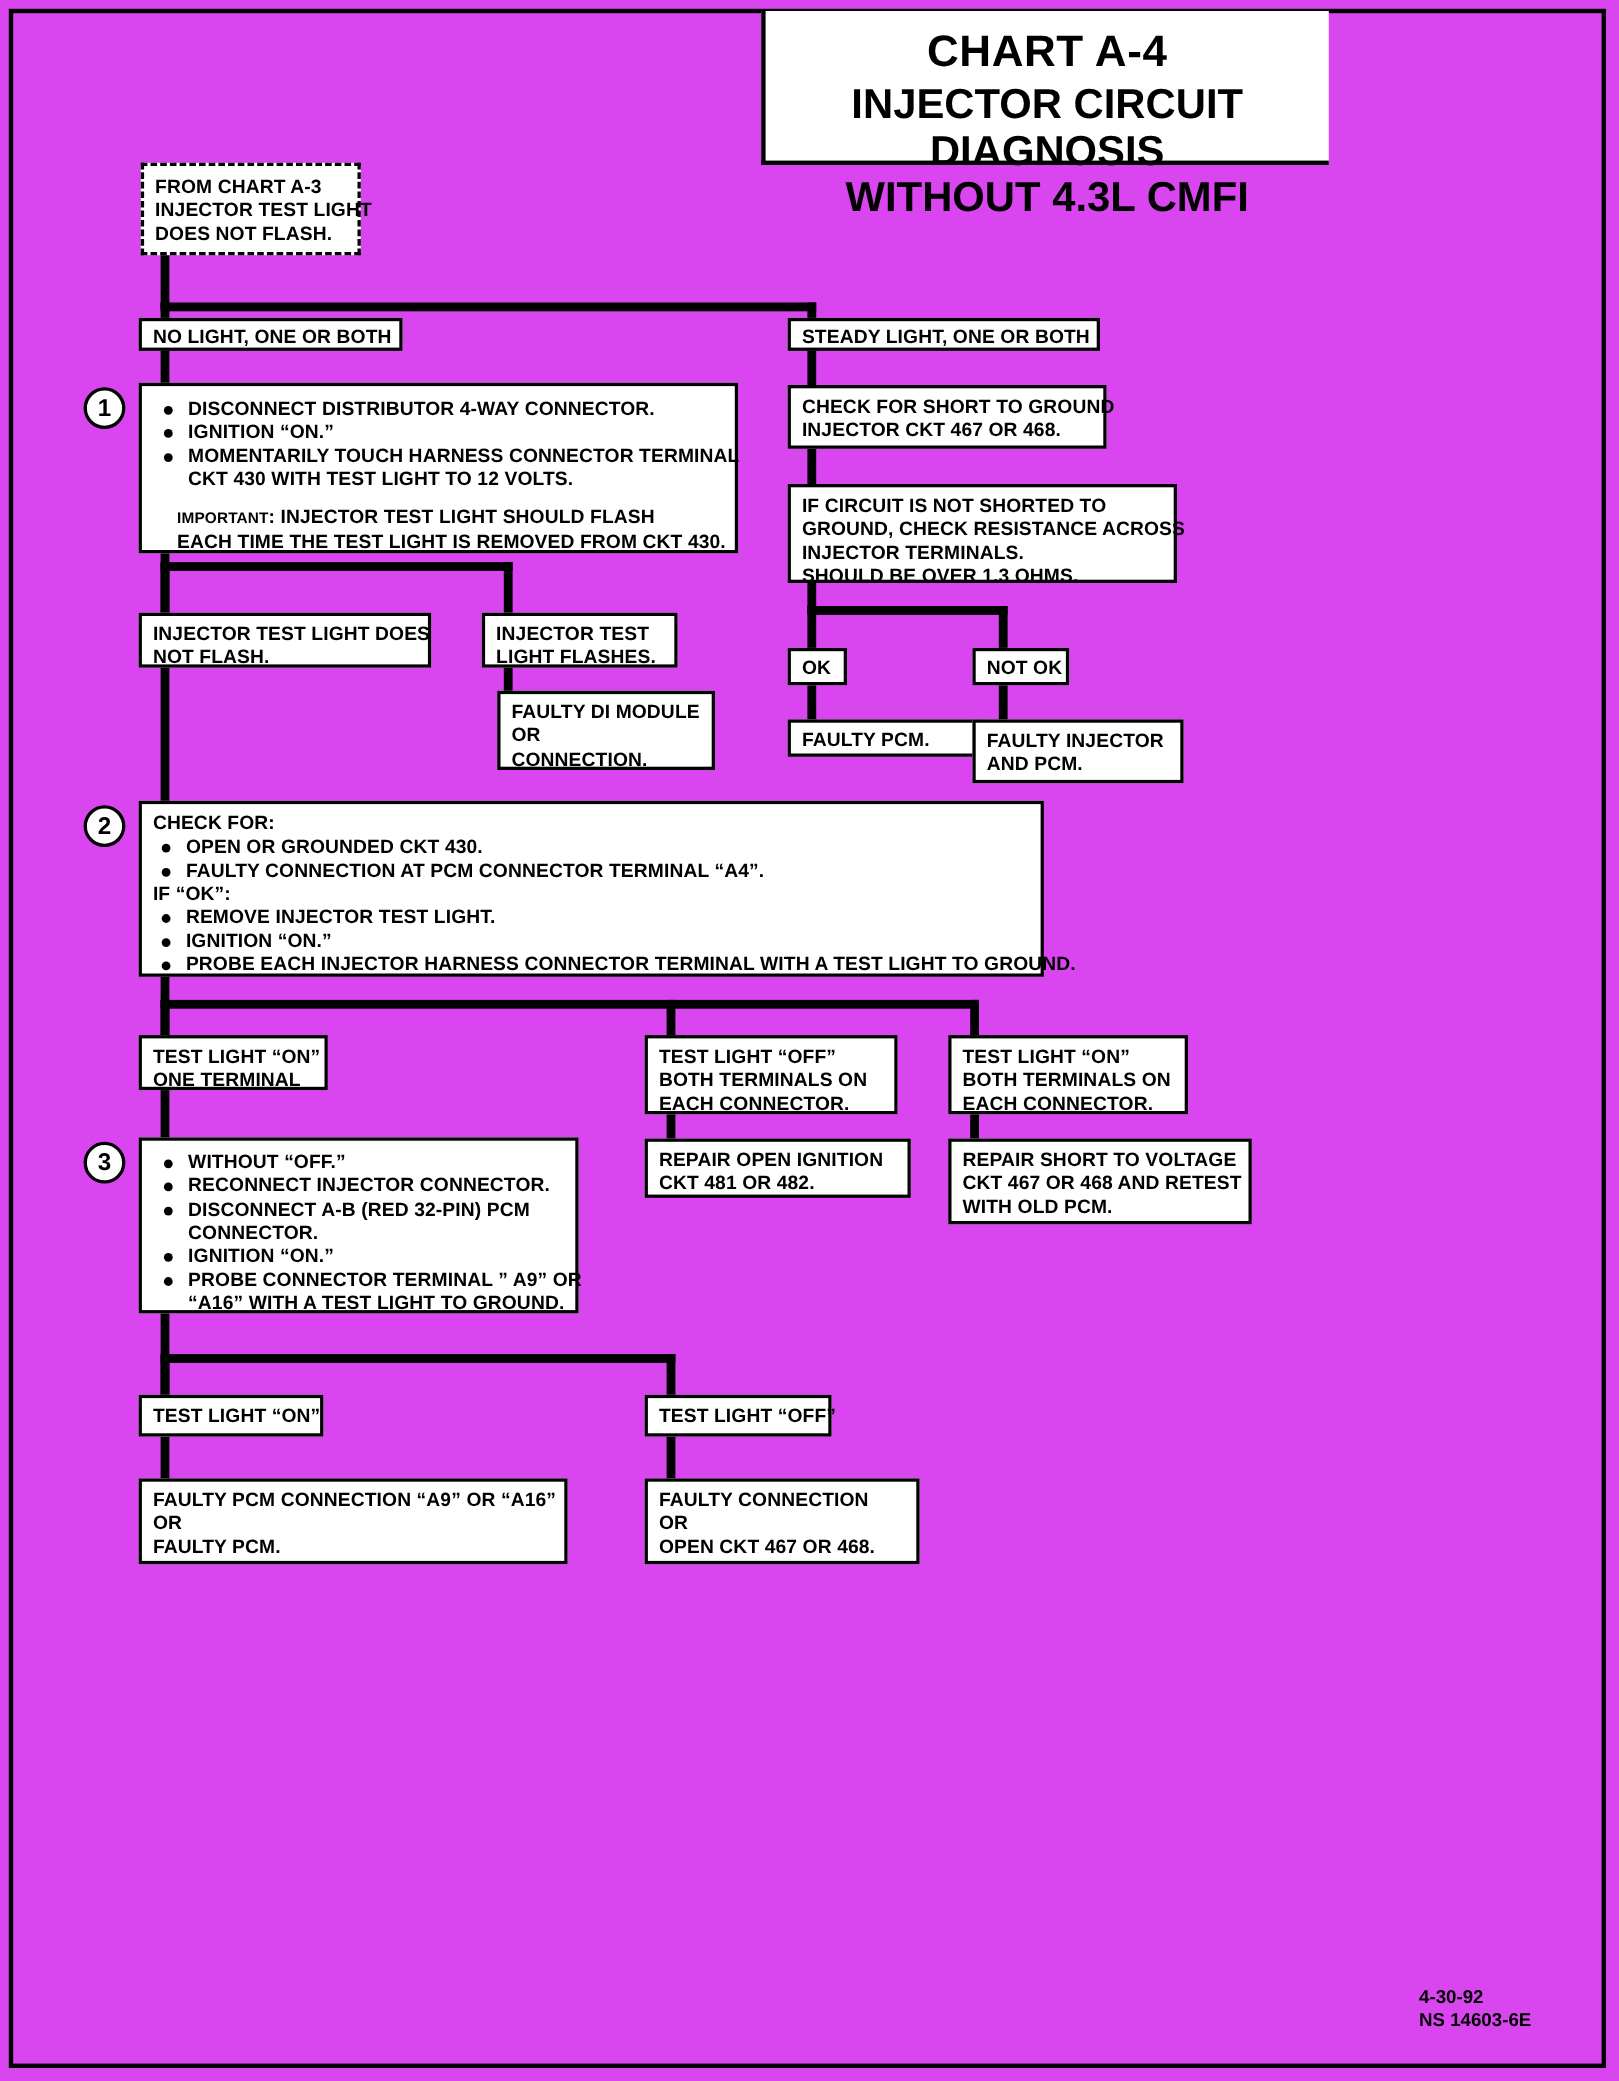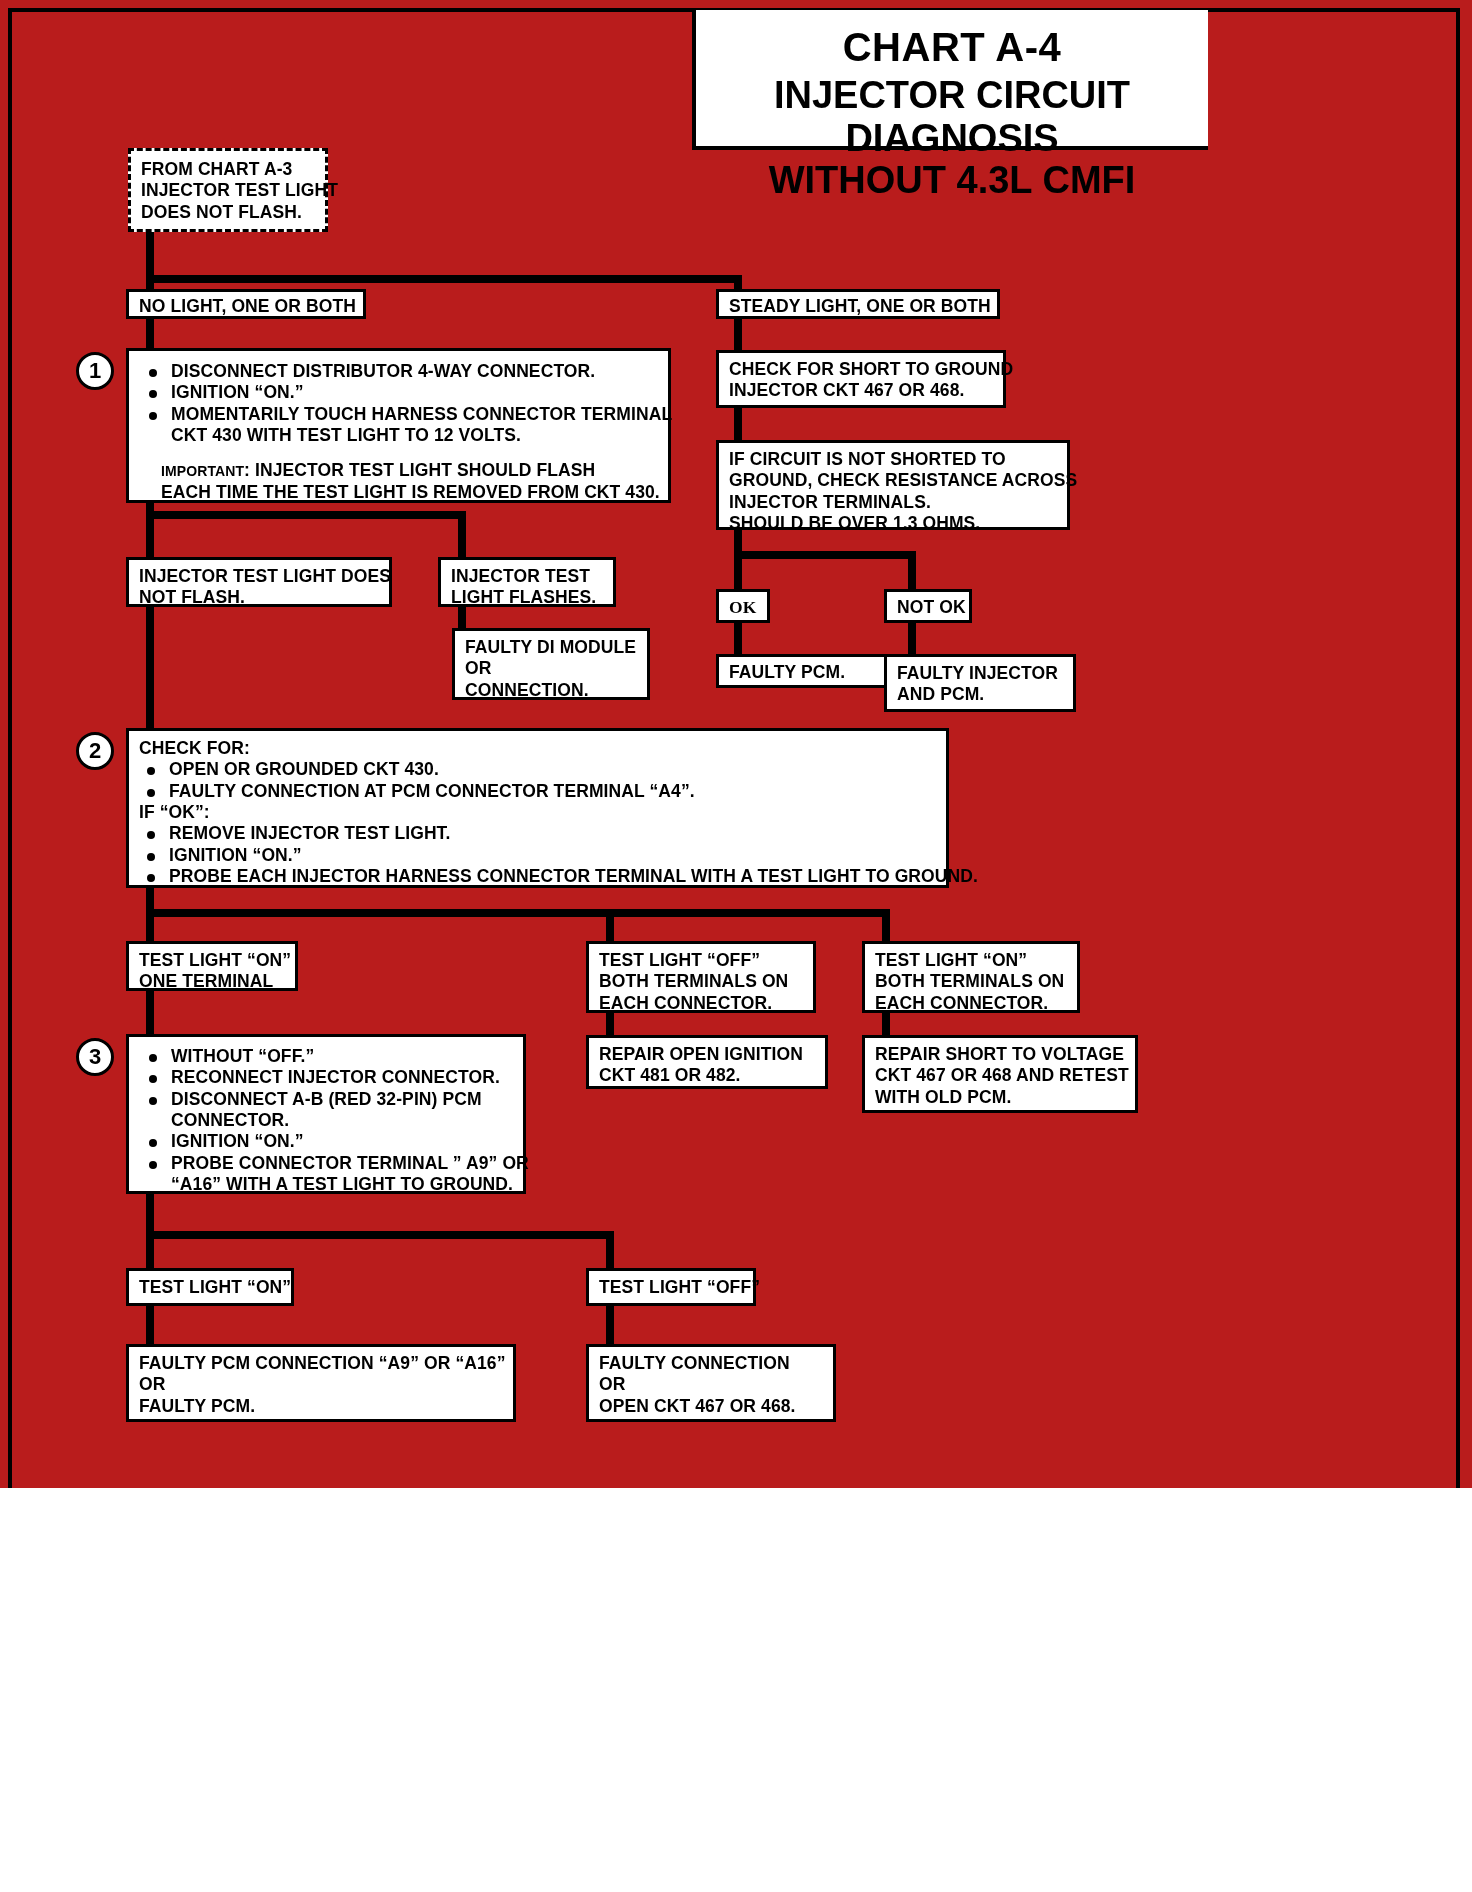--- a/index.html
+++ b/index.html
@@ -1,19 +1,19 @@
 <!DOCTYPE html>
 <html><head>
 <meta charset="utf-8">
 <style>
   html,body{margin:0;padding:0;background:#ffffff;}
   body{font-family:"Liberation Sans",sans-serif;}
   #page{
-    position:relative;width:1472px;height:1488px;
-    background:#b91c1c;overflow:hidden;
+    position:relative;width:1472px;height:1892px;
+    background:#d946ef;overflow:hidden;
   }
   
   #frame{
     position:absolute;left:8px;top:8px;width:1452px;height:1872px;
     border:4px solid #000;box-sizing:border-box;
   }
   
   #title-block{
     position:absolute;left:692px;top:10px;width:516px;height:140px;
     border:4px solid #000;border-top:none;border-right:none;
@@ -176,21 +176,21 @@
     <span class="ln">INJECTOR CKT 467 OR 468.</span>
   </div>
 
   <div class="box" style="left:716px;top:440px;width:354px;height:90px;padding-top:6px;">
     <span class="ln">IF CIRCUIT IS NOT SHORTED TO</span>
     <span class="ln">GROUND, CHECK RESISTANCE ACROSS</span>
     <span class="ln">INJECTOR TERMINALS.</span>
     <span class="ln">SHOULD BE OVER 1.3 OHMS.</span>
   </div>
 
-  <div class="box" style="left:716px;top:589px;width:54px;height:34px;padding-top:5px;font-family:Liberation Serif, serif;">
+  <div class="box" style="left:716px;top:589px;width:54px;height:34px;padding-top:5px;">
     <span class="ln">OK</span>
   </div>
 
   <div class="box" style="left:884px;top:589px;width:88px;height:34px;padding-top:5px;">
     <span class="ln">NOT OK</span>
   </div>
 
   <div class="box" style="left:716px;top:654px;width:180px;height:34px;padding-top:5px;">
     <span class="ln">FAULTY PCM.</span>
   </div>

